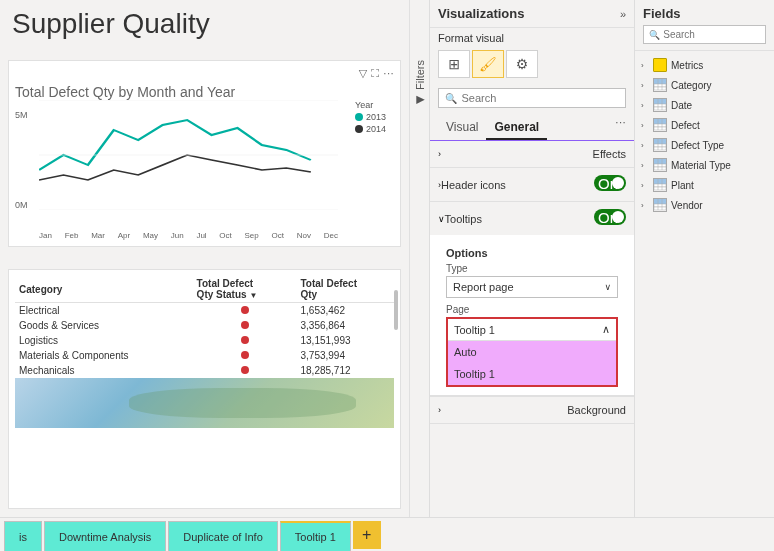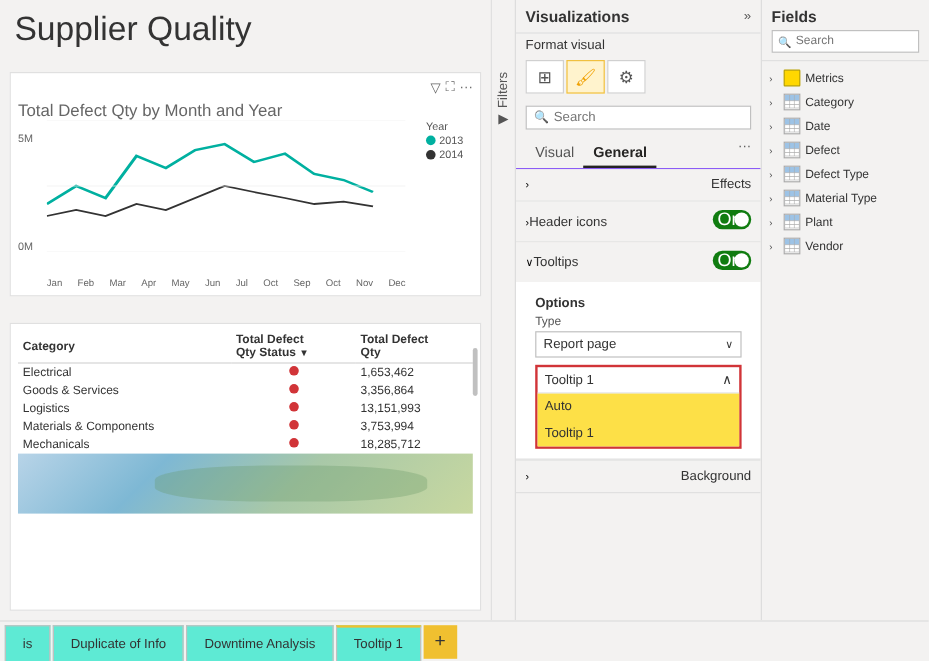--- a/index.html
+++ b/index.html
@@ -415,21 +415,21 @@
       color: #333;
       cursor: pointer;
       border-bottom: 1px solid #e0e0e0;
     }
 
     .page-dropdown-option {
       padding: 5px 6px;
       font-size: 11px;
       color: #333;
       cursor: pointer;
-      background: #fde047;
+      background: #f0abfc;
     }
 
     .page-label {
       font-size: 10px;
       color: #555;
       margin-bottom: 2px;
       margin-top: 4px;
     }
 
     
@@ -763,20 +763,21 @@
           </div>
         </div>
         <div class="viz-section-body">
           <div class="options-section">
             <div class="options-title">Options</div>
             <div class="options-type-label">Type</div>
             <div class="dropdown-select">
               <span>Report page</span>
               <span class="chevron">∨</span>
             </div>
+            <div class="page-label">Page</div>
 
             <div class="page-dropdown-container">
               <div class="page-dropdown-header">
                 <span>Tooltip 1</span>
                 <span>∧</span>
               </div>
               <div class="page-dropdown-option">Auto</div>
               <div class="page-dropdown-option">Tooltip 1</div>
             </div>
           </div>
@@ -910,24 +911,24 @@
     </div>
   </div>
 
 </div>
 
 <div class="tab-bar">
   <div class="tab-item">
     <span>is</span>
   </div>
   <div class="tab-item">
-    <span>Duplicate of Info</span>
+    <span>Downtime Analysis</span>
   </div>
   <div class="tab-item">
-    <span>Downtime Analysis</span>
+    <span>Duplicate of Info</span>
   </div>
   <div class="tab-item active">
     <span>Tooltip 1</span>
   </div>
   <div class="tab-add">
     <span>+</span>
   </div>
 </div>
 
 </body></html>

